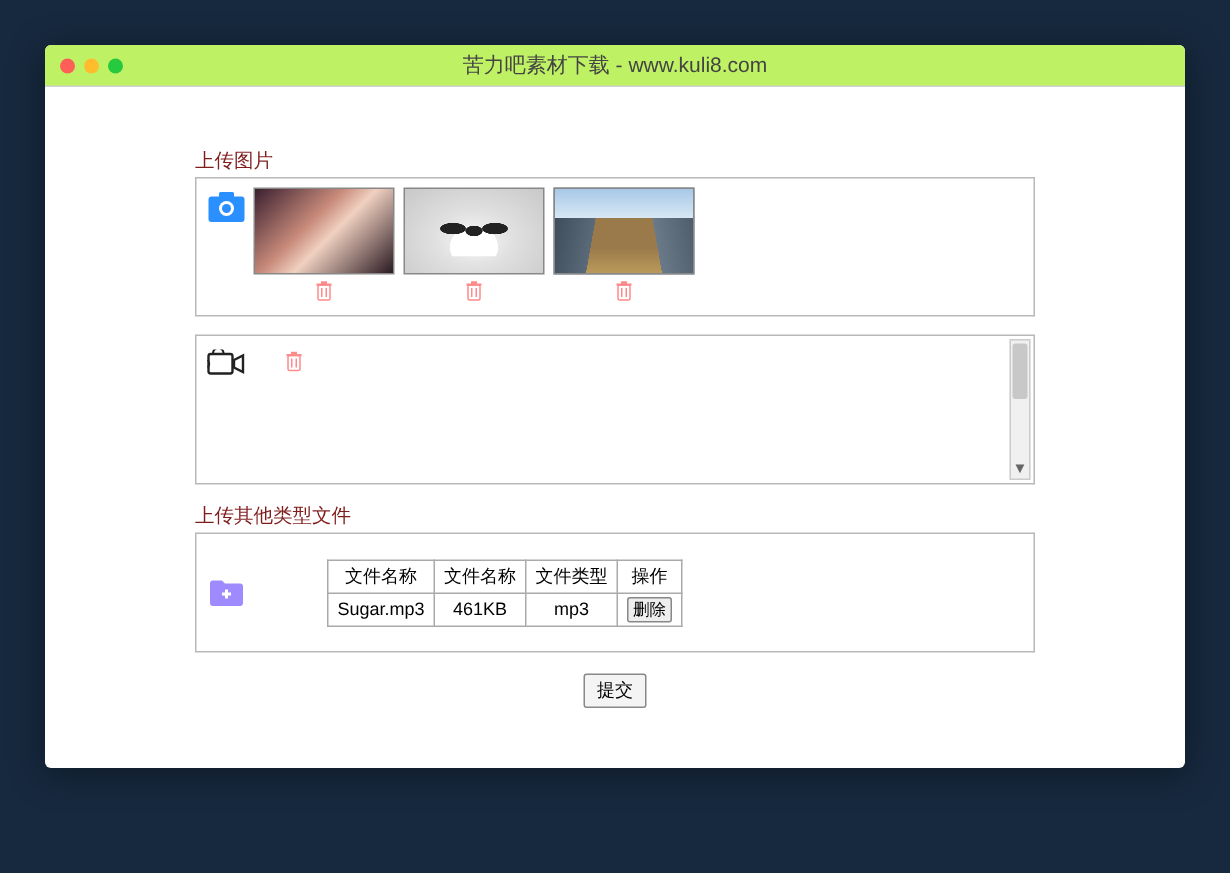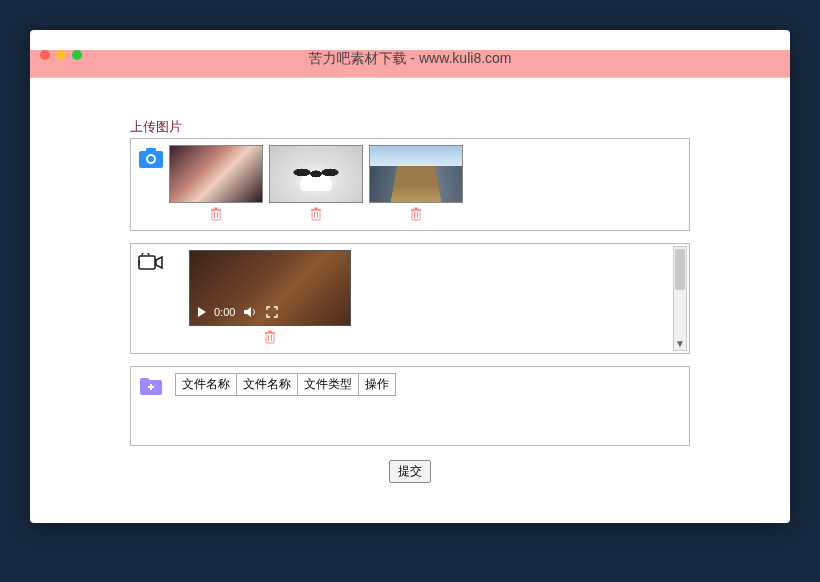--- a/index.html
+++ b/index.html
@@ -13,26 +13,25 @@
   }
   .window {
     width: 760px;
     background: #fff;
     border-radius: 4px;
     box-shadow: 0 4px 24px rgba(0,0,0,0.4);
     overflow: hidden;
   }
   .titlebar {
     height: 28px;
-    background: #fca5a5;
-    display: flex;
-    align-items: flex-start;
+    background: #bef264;
+    display: flex;
+    align-items: center;
     position: relative;
     border-bottom: 1px solid #d0d0d0;
-    margin-top: 20px;
   }
   .traffic {
     display: flex;
     gap: 6px;
     padding-left: 10px;
   }
   .dot { width: 10px; height: 10px; border-radius: 50%; }
   .dot.red { background: #ff5f56; }
   .dot.yellow { background: #ffbd2e; }
   .dot.green { background: #27c93f; }
@@ -149,21 +148,22 @@
   .scroll-arrow { position:absolute; left:0; right:0; height:14px; display:flex; align-items:center; justify-content:center; color:#666; font-size:10px; }
   .sa-up { top:0; }
   .sa-down { bottom:0; }
   
   .file-box {
     border: 1px solid #b8b8b8;
     min-height: 80px;
     margin-bottom: 14px;
     padding: 6px;
     display:flex;
-    align-items:flex-start;
+    align-items:center;
+    gap:43px;
   }
   table.files {
     border-collapse: collapse;
     margin-left: 6px;
   }
   table.files th, table.files td {
     border: 1px solid #aaa;
     padding: 2px 6px;
     font-size: 12px;
     font-weight: normal;
@@ -257,70 +257,62 @@
     <div class="video-box">
       <div class="upload-icon">
         <svg width="26" height="20" viewBox="0 0 26 20">
           <rect x="1" y="3" width="16" height="13" rx="1.5" fill="none" stroke="#222" stroke-width="1.6"></rect>
           <path d="M18 7 L24 4 L24 15 L18 12 Z" fill="none" stroke="#222" stroke-width="1.6"></path>
           <path d="M4 2.5 a3.5 3.5 0 1 1 7 0" fill="none" stroke="#222" stroke-width="1.4"></path>
           <path d="M0.5 7 a4 4 0 0 1 0 5" fill="none" stroke="#222" stroke-width="1.2"></path>
         </svg>
       </div>
       <div class="video-thumb-col">
-        <div class="video-player">
-          <div class="video-controls">
-            <div class="play-triangle"></div>
-            <span>0:00</span>
-            <div class="speaker">
-              <svg width="14" height="12" viewBox="0 0 14 12">
-                  <path d="M1 4 H4 L8 1 V11 L4 8 H1 Z" fill="#fff"></path>
-                  <path d="M10 3 a4 4 0 0 1 0 6" fill="none" stroke="#fff" stroke-width="1"></path>
-                </svg>
-            </div>
-            <div class="fullscr">
-              <svg width="12" height="12" viewBox="0 0 12 12">
-                  <path d="M1 4 V1 H4 M8 1 H11 V4 M11 8 V11 H8 M4 11 H1 V8" fill="none" stroke="#fff" stroke-width="1.3"></path>
-                </svg>
-            </div>
-          </div>
-        </div>
         <span class="trash">
           <svg width="14" height="14" viewBox="0 0 14 14">
               <rect x="3" y="3" width="8" height="10" rx="1" fill="none" stroke="#ff8a8a" stroke-width="1"></rect>
               <rect x="2" y="2" width="10" height="1.5" fill="#ff8a8a"></rect>
               <rect x="5" y="0.5" width="4" height="2" fill="#ff8a8a"></rect>
               <line x1="5.5" y1="5" x2="5.5" y2="11" stroke="#ff8a8a"></line>
               <line x1="8.5" y1="5" x2="8.5" y2="11" stroke="#ff8a8a"></line>
             </svg>
         </span>
       </div>
       <div class="scrollbar">
         <div class="scroll-arrow sa-up">▲</div>
         <div class="scroll-thumb"></div>
         <div class="scroll-arrow sa-down">▼</div>
       </div>
     </div>
 
+    <div class="section-label">上传其他类型文件</div>
     <div class="file-box">
       <div class="upload-icon">
         <svg width="24" height="20" viewBox="0 0 24 20">
           <path d="M1 4 a2 2 0 0 1 2 -2 h6 l2 2 h10 a2 2 0 0 1 2 2 v11 a2 2 0 0 1 -2 2 H3 a2 2 0 0 1 -2 -2 Z" fill="#a08aff"></path>
           <line x1="12" y1="8" x2="12" y2="14" stroke="#fff" stroke-width="2"></line>
           <line x1="9" y1="11" x2="15" y2="11" stroke="#fff" stroke-width="2"></line>
         </svg>
       </div>
       <table class="files">
         <tbody>
             <tr>
           <th>文件名称</th>
           <th>文件名称</th>
           <th>文件类型</th>
           <th>操作</th>
         </tr>
+        <tr>
+          <td>Sugar.mp3</td>
+          <td>461KB</td>
+          <td>mp3</td>
+          <td>
+            <button class="del-btn">删除</button>
+          </td>
+        </tr>
       </tbody>
         </table>
     </div>
 
     <div class="submit-row">
       <button class="submit-btn">提交</button>
     </div>
 
   </div>
 </div>

